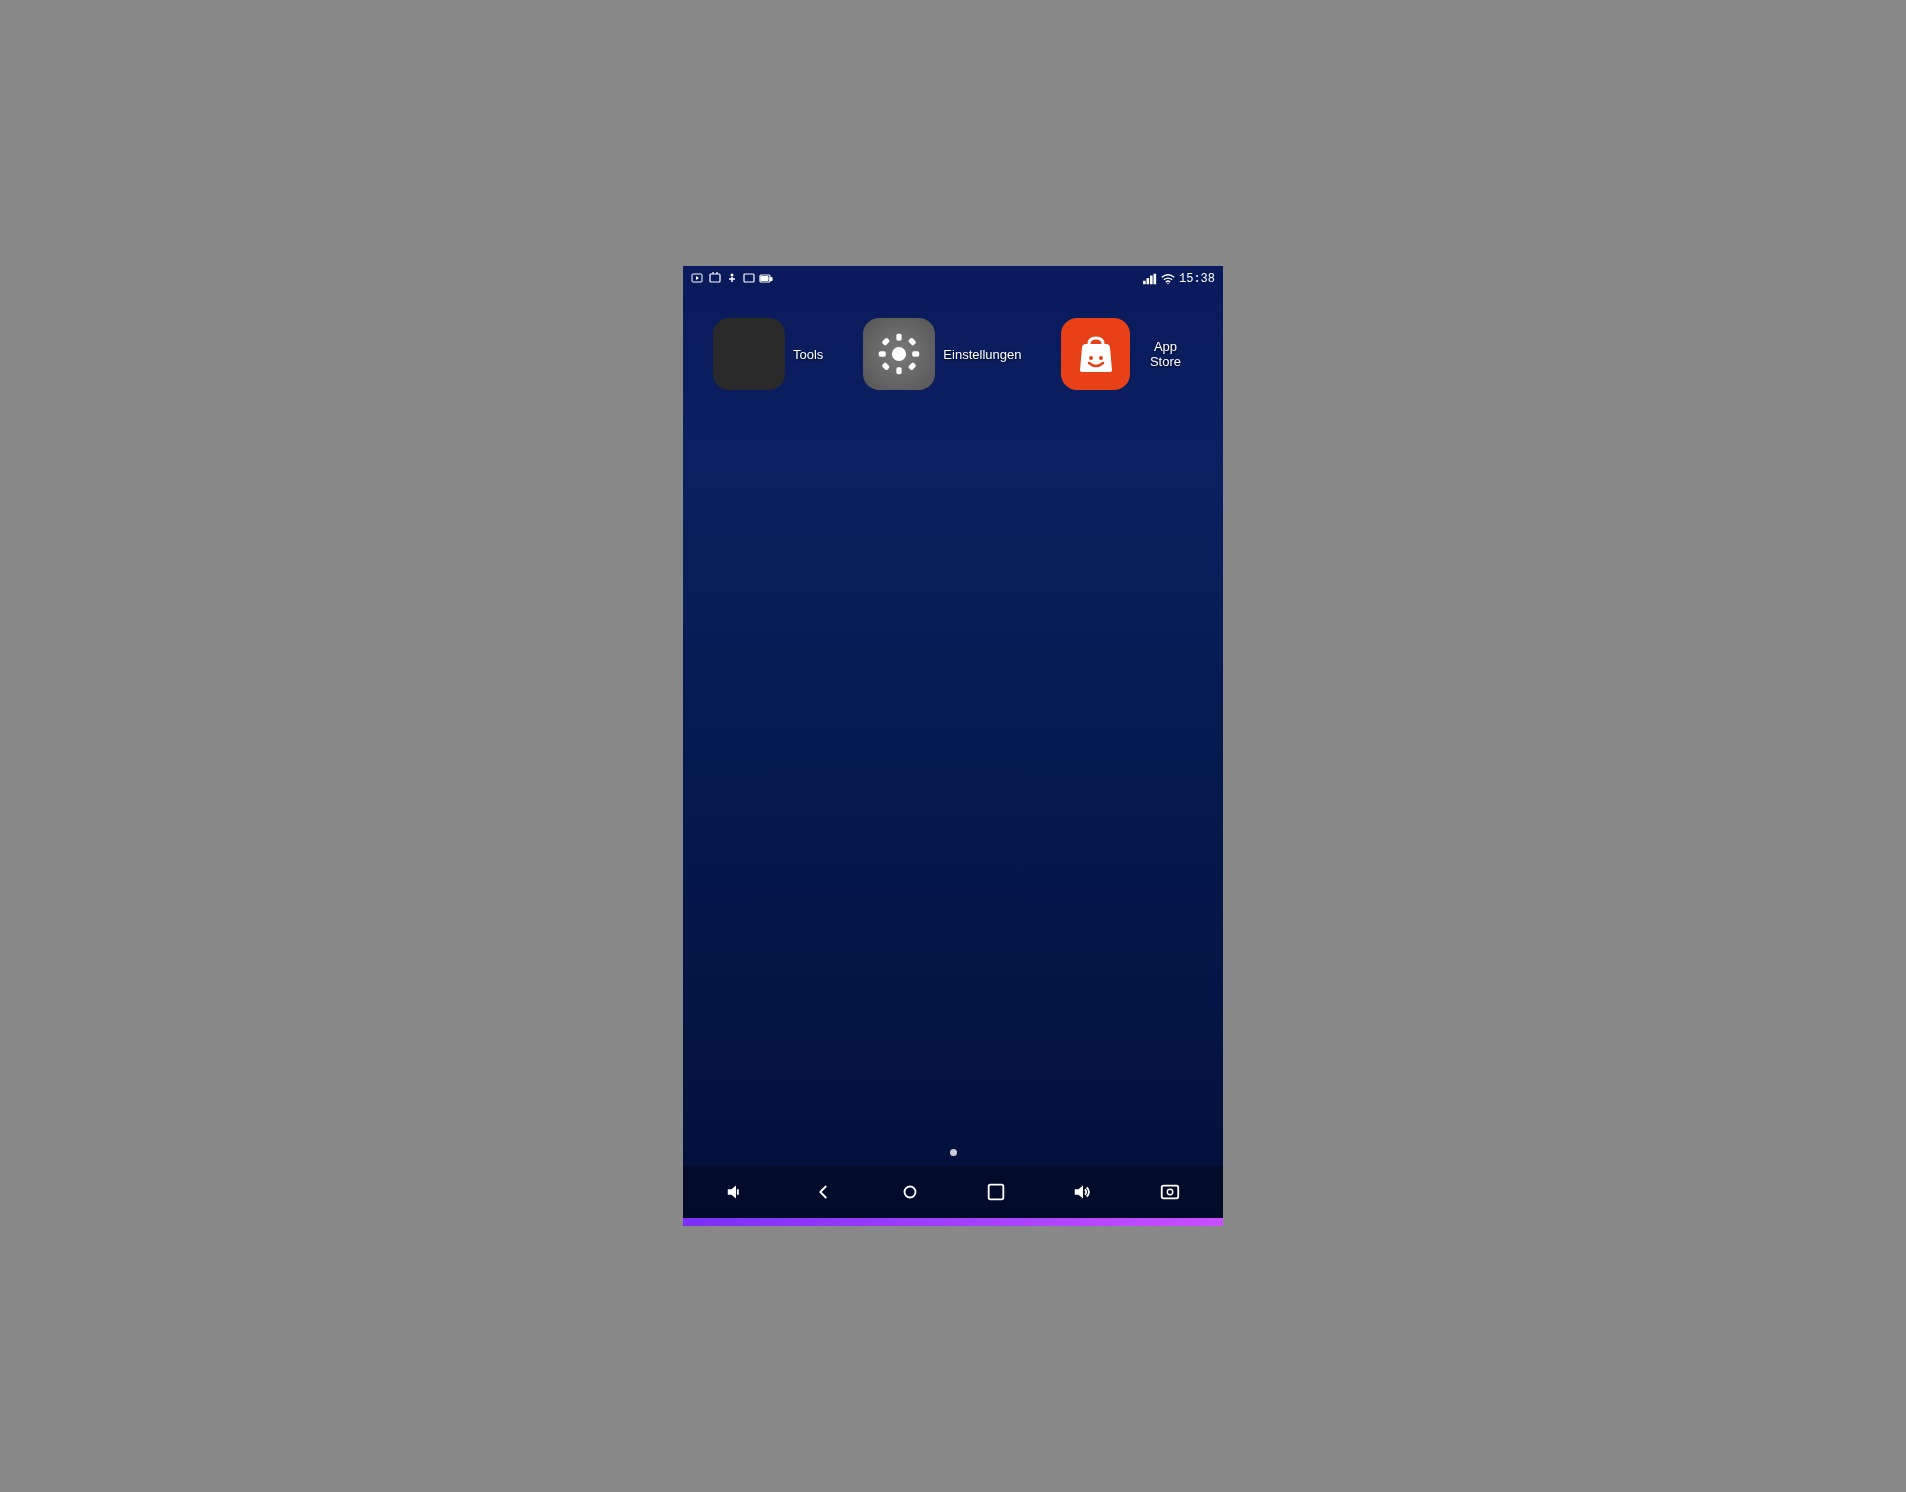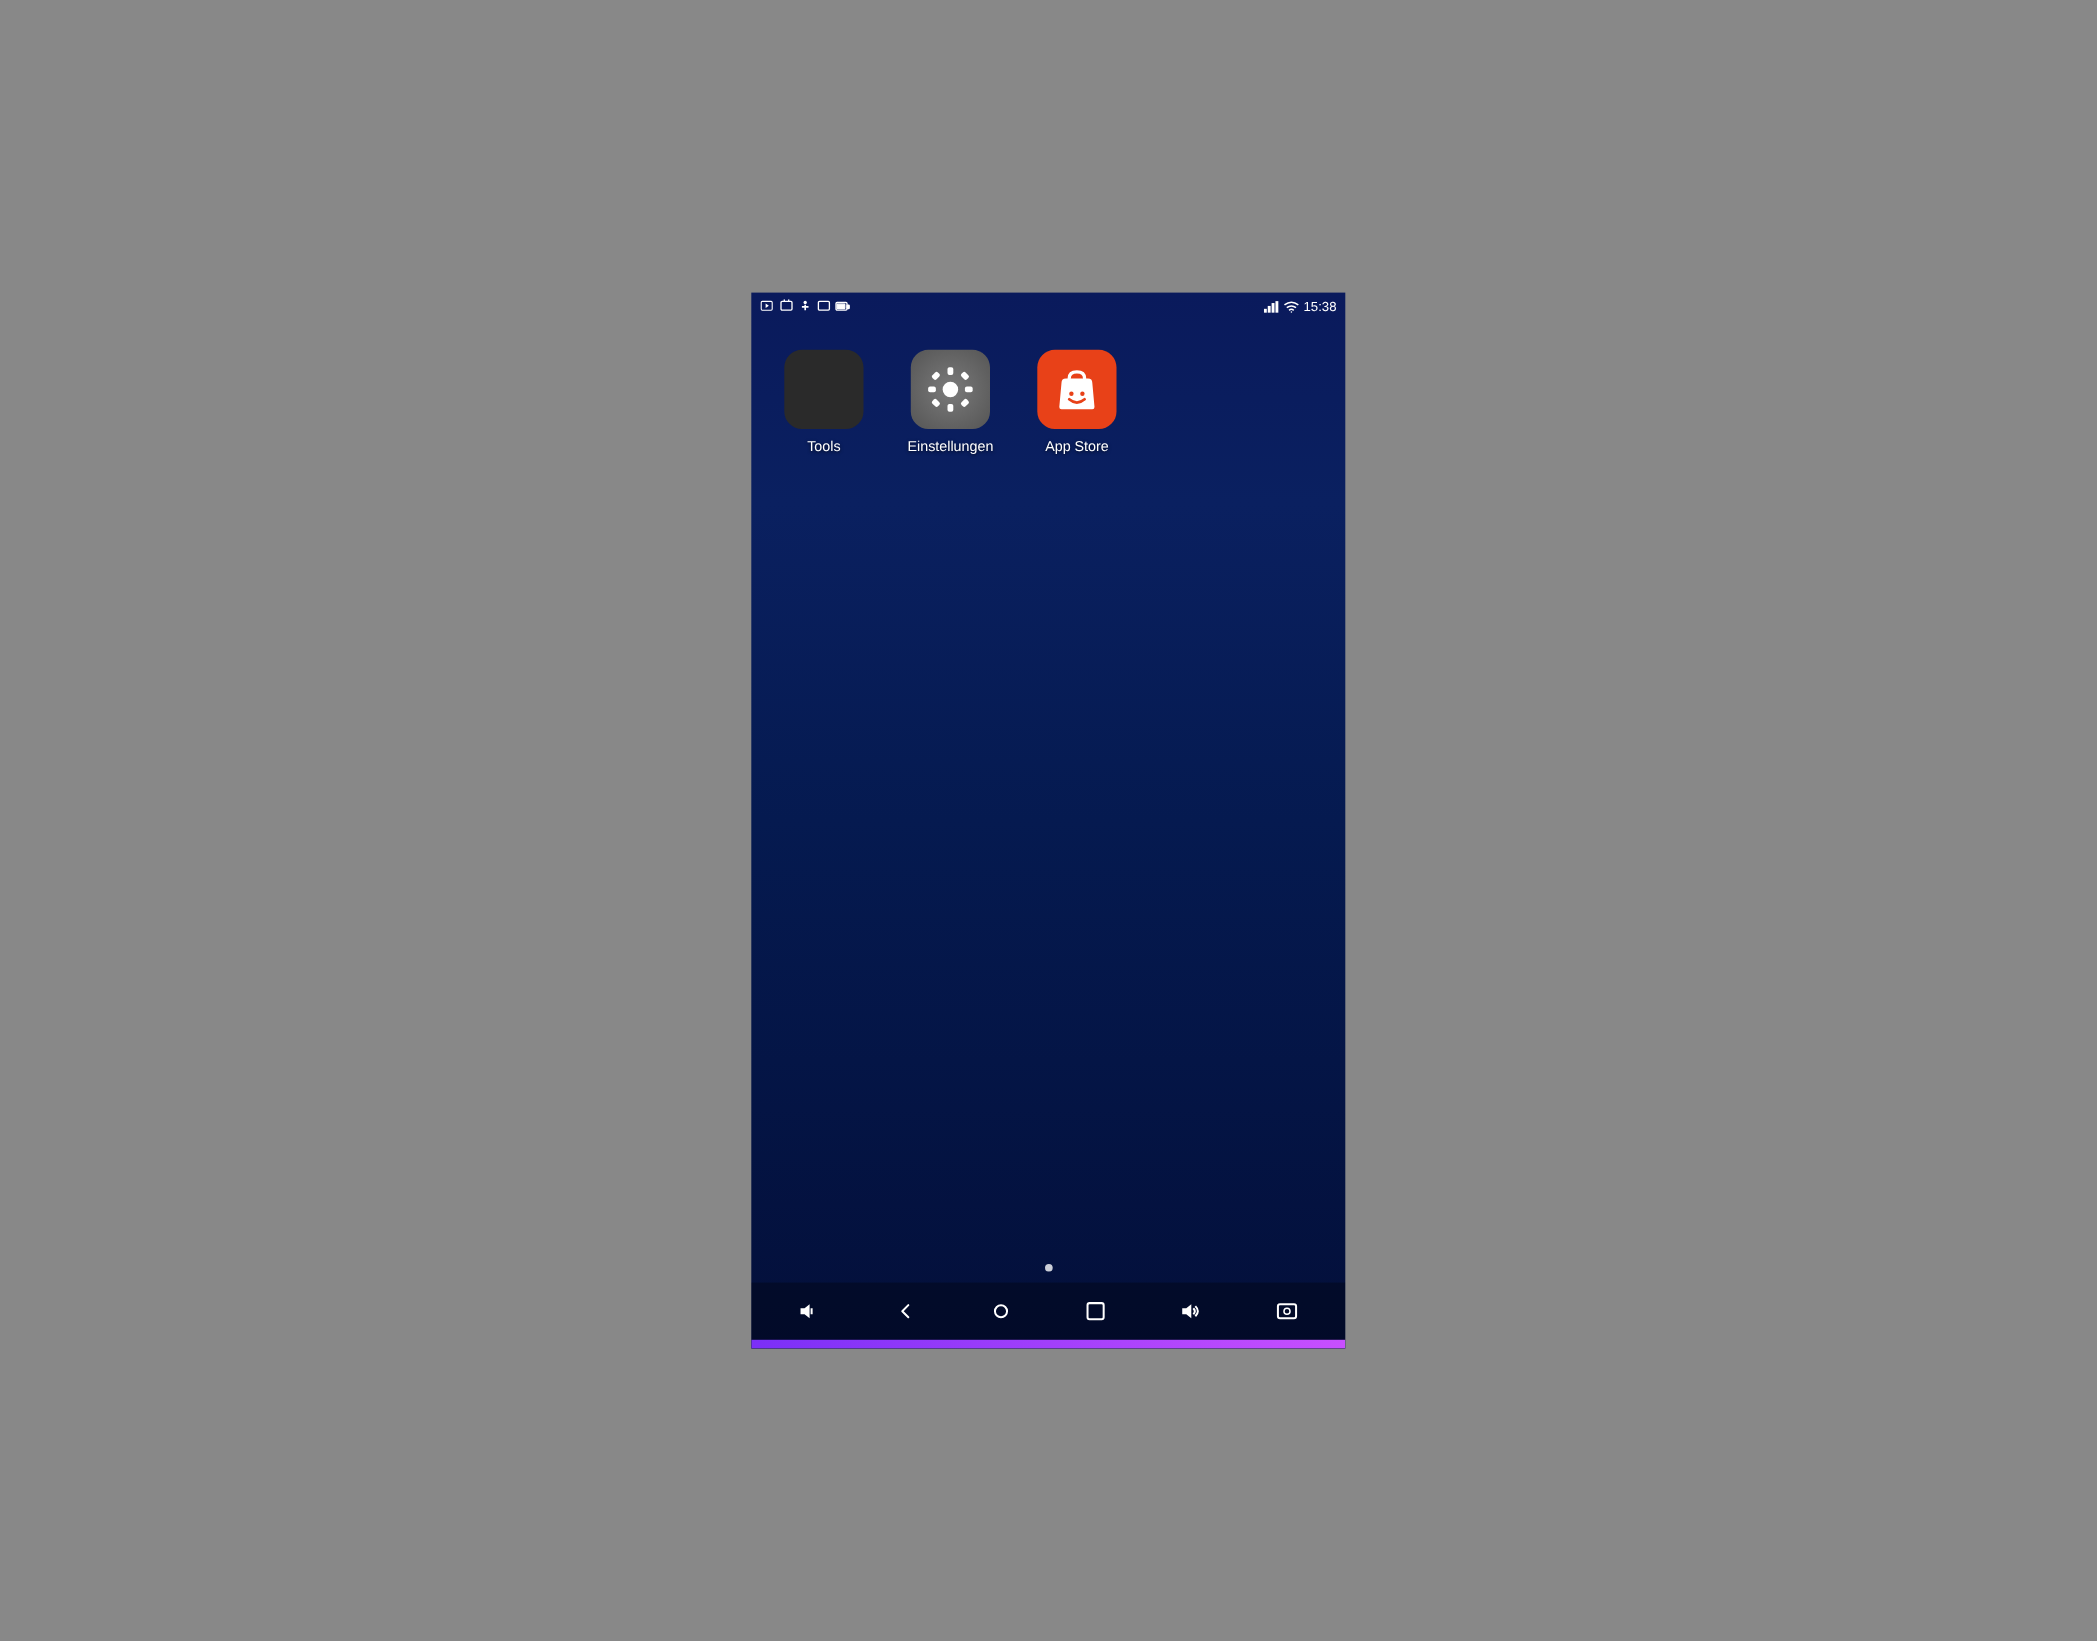--- a/index.html
+++ b/index.html
@@ -73,21 +73,21 @@
       flex-direction: row;
       justify-content: flex-start;
       align-items: flex-start;
       padding: 30px 30px 0 30px;
       gap: 40px;
       flex: 1;
     }
 
     .app-item {
       display: flex;
-      flex-direction: column;
+      flex-direction: row;
       align-items: center;
       gap: 8px;
       cursor: pointer;
     }
 
     .app-icon {
       width: 72px;
       height: 72px;
       border-radius: 16px;
       overflow: hidden;
@@ -236,21 +236,21 @@
           <rect x="8" y="2" width="3" height="10"></rect>
           <rect x="12" y="0" width="3" height="12"></rect>
         </svg>
 
         <svg width="14" height="12" viewBox="0 0 20 15" fill="none" stroke="white" stroke-width="2">
           <path d="M1 5 Q10 -2 19 5"></path>
           <path d="M4 8.5 Q10 4 16 8.5"></path>
           <path d="M7 12 Q10 9 13 12"></path>
           <circle cx="10" cy="14" r="1" fill="white" stroke="none"></circle>
         </svg>
-        <span style="color:white;font-size:12px;font-weight:500;">15:38</span>
+        <span style="color:white;font-size:12px;font-weight:500;font-family:Liberation Mono, monospace;">15:38</span>
       </div>
     </div>
 
     <div class="app-grid">
 
       <div class="app-item">
         <div class="app-icon tools-icon" id="tools-icon-container">
         <div class="tools-mini-icon" style="background: rgb(76, 175, 80); color: white;"></div>
             <div class="tools-mini-icon" style="background: rgb(255, 152, 0); color: white;"></div>
             <div class="tools-mini-icon" style="background: rgb(33, 150, 243); color: white;"></div>

